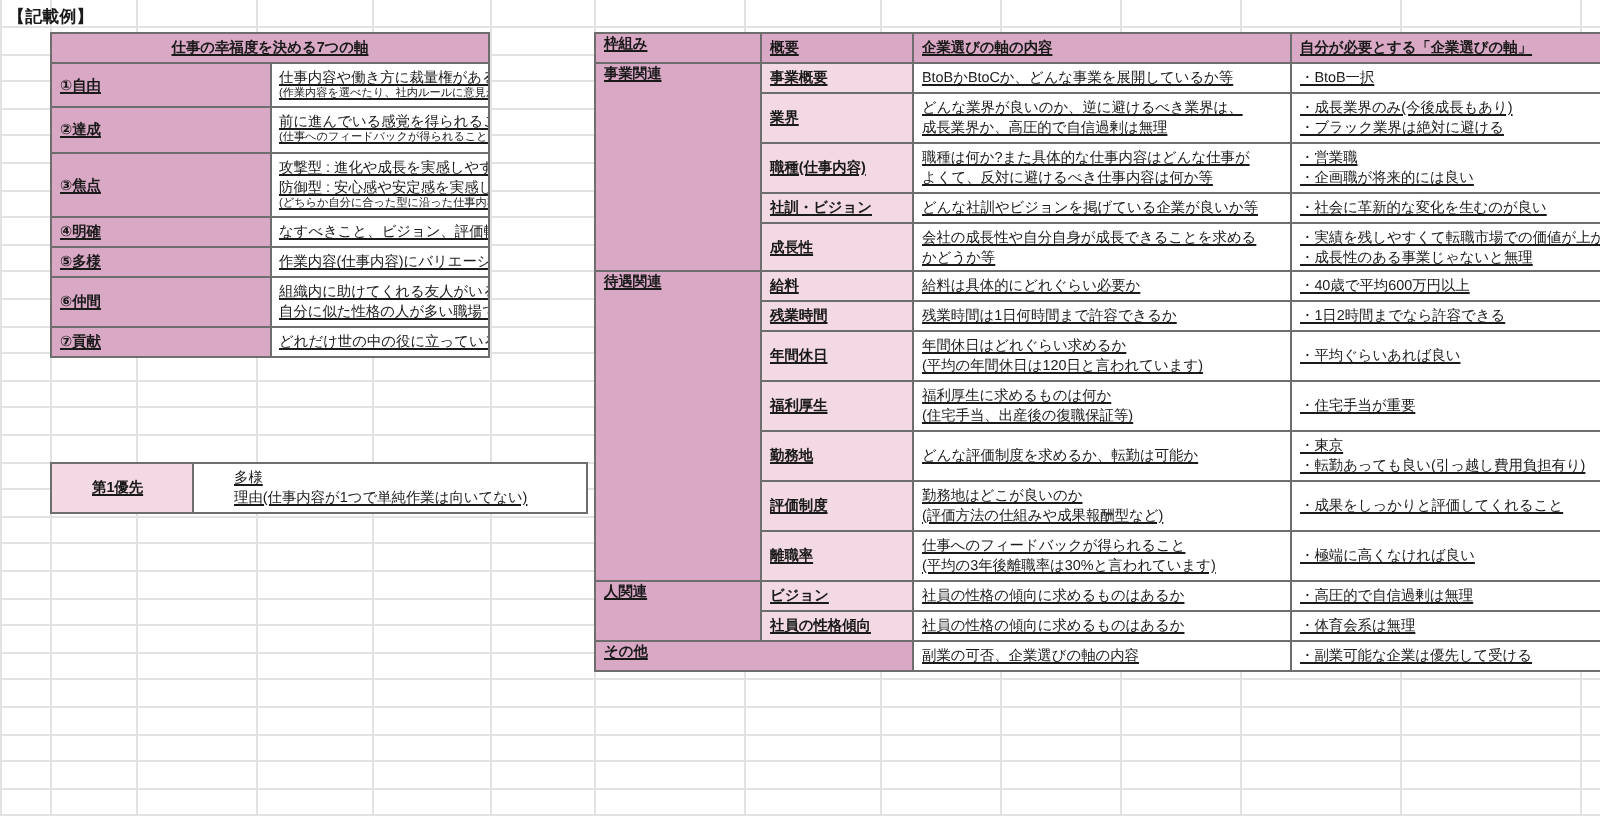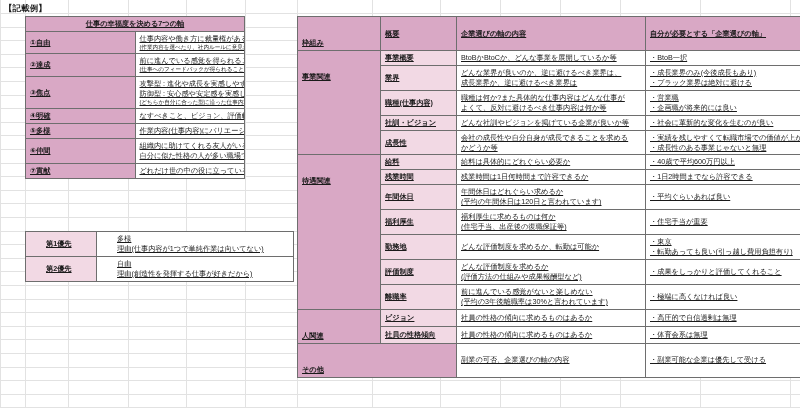--- a/index.html
+++ b/index.html
@@ -91,21 +91,21 @@
   #right-framework-table td.c-topic { width: 67px; }
   #right-framework-table td.c-detail { width: 180px; }
   #right-framework-table td.c-mine  { width: 170px; }
 
   #right-framework-table td.c-frame,
   #right-framework-table td.c-topic {
     vertical-align: middle;
   }
   #right-framework-table td.c-frame {
     vertical-align: top;
-    padding-top: 21px;
+    padding-top: 0;
   }
 </style>
 </head>
 <body>
 
 <div id="sheet-grid">
     <div class="grid-line-h" style="top: 13px;"></div>
     <div class="grid-line-h" style="top: 27px;"></div>
     <div class="grid-line-h" style="top: 40px;"></div>
     <div class="grid-line-h" style="top: 54px;"></div>
@@ -210,27 +210,20 @@
 
 <table class="xtable" id="left-priority-table">
   <tbody>
       <tr>
         <td class="pri-name fill-light bold">第1優先</td>
         <td class="pri-desc">
           <span class="nowrapline">多様</span>
           <span class="nowrapline">理由(仕事内容が1つで単純作業は向いてない)</span>
         </td>
       </tr>
-      <tr>
-        <td class="pri-name fill-light bold">第2優先</td>
-        <td class="pri-desc">
-          <span class="nowrapline">自由</span>
-          <span class="nowrapline">理由(創造性を発揮する仕事が好きだから)</span>
-        </td>
-      </tr>
     </tbody>
 </table>
 
 <table class="xtable" id="right-framework-table">
   <tbody>
     <tr>
       <td class="c-frame fill-dark bold">枠組み</td>
       <td class="c-topic fill-dark bold">概要</td>
       <td class="c-detail fill-dark bold">企業選びの軸の内容</td>
       <td class="c-mine fill-dark bold">自分が必要とする「企業選びの軸」</td>
@@ -242,21 +235,21 @@
           <span class="nowrapline">BtoBかBtoCか、どんな事業を展開しているか等</span>
         </td>
         <td class="c-mine">
           <span class="nowrapline">・BtoB一択</span>
         </td>
       </tr>
       <tr>
         <td class="c-topic fill-light bold">業界</td>
         <td class="c-detail">
           <span class="nowrapline">どんな業界が良いのか、逆に避けるべき業界は、</span>
-          <span class="nowrapline">成長業界か、逆に避けるべき業界は</span>
+          <span class="nowrapline">成長業界か、高圧的で自信過剰は無理</span>
         </td>
         <td class="c-mine">
           <span class="nowrapline">・成長業界のみ(今後成長もあり)</span>
           <span class="nowrapline">・ブラック業界は絶対に避ける</span>
         </td>
       </tr>
       <tr>
         <td class="c-topic fill-light bold">職種(仕事内容)</td>
         <td class="c-detail">
           <span class="nowrapline">職種は何か?また具体的な仕事内容はどんな仕事が</span>
@@ -332,31 +325,31 @@
           <span class="nowrapline">どんな評価制度を求めるか、転勤は可能か</span>
         </td>
         <td class="c-mine">
           <span class="nowrapline">・東京</span>
           <span class="nowrapline">・転勤あっても良い(引っ越し費用負担有り)</span>
         </td>
       </tr>
       <tr>
         <td class="c-topic fill-light bold">評価制度</td>
         <td class="c-detail">
-          <span class="nowrapline">どんな評価制度を求めるか</span>
+          <span class="nowrapline">勤務地はどこが良いのか</span>
           <span class="nowrapline">(評価方法の仕組みや成果報酬型など)</span>
         </td>
         <td class="c-mine">
           <span class="nowrapline">・成果をしっかりと評価してくれること</span>
         </td>
       </tr>
       <tr>
         <td class="c-topic fill-light bold">離職率</td>
         <td class="c-detail">
-          <span class="nowrapline">前に進んでいる感覚がないと楽しめない</span>
+          <span class="nowrapline">仕事へのフィードバックが得られること</span>
           <span class="nowrapline">(平均の3年後離職率は30%と言われています)</span>
         </td>
         <td class="c-mine">
           <span class="nowrapline">・極端に高くなければ良い</span>
         </td>
       </tr>
       <tr>
         <td class="c-frame fill-dark bold" rowspan="2">人関連</td>
         <td class="c-topic fill-light bold">ビジョン</td>
         <td class="c-detail">

